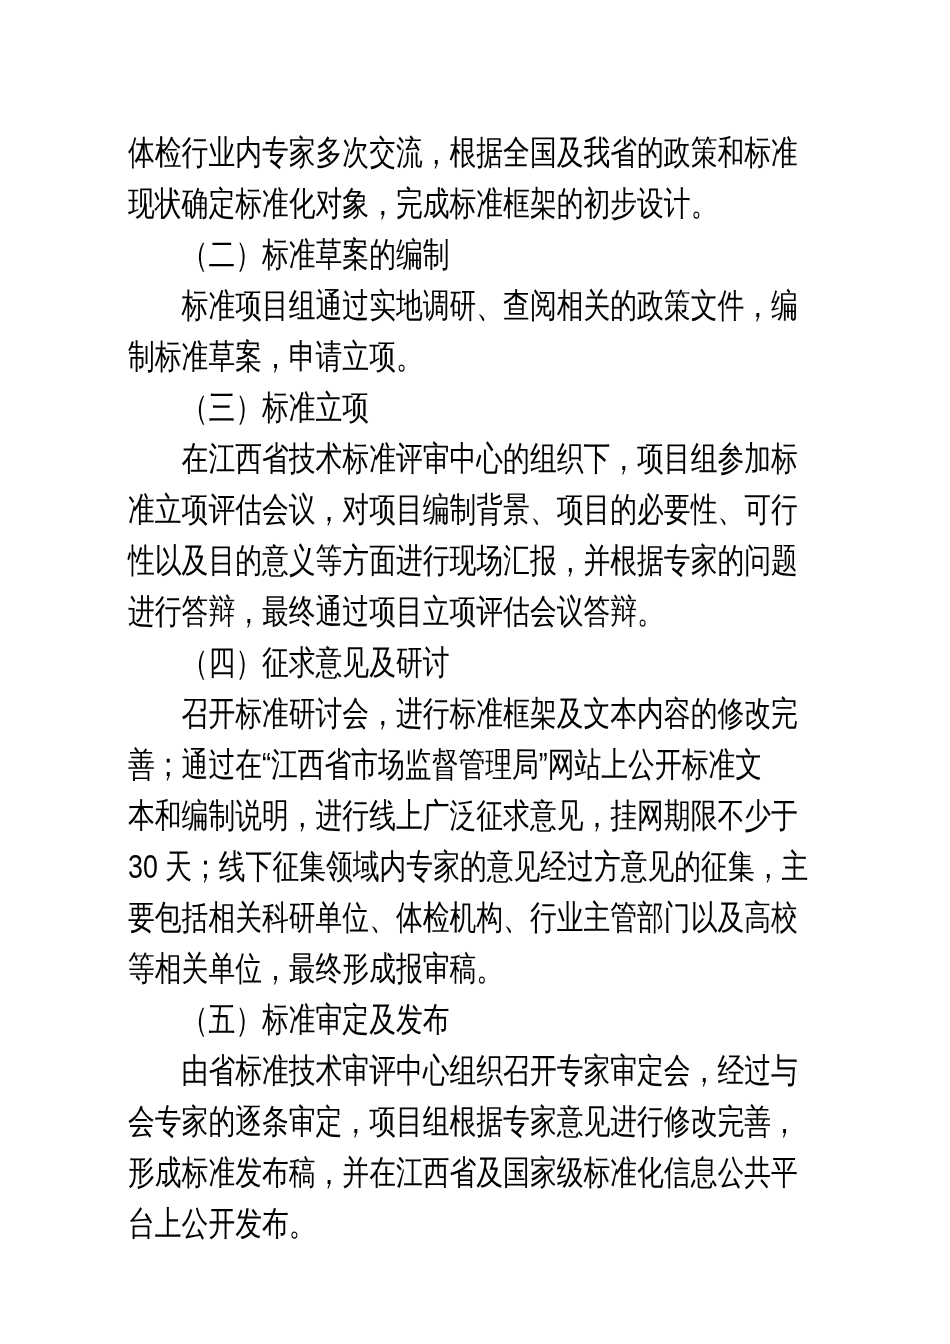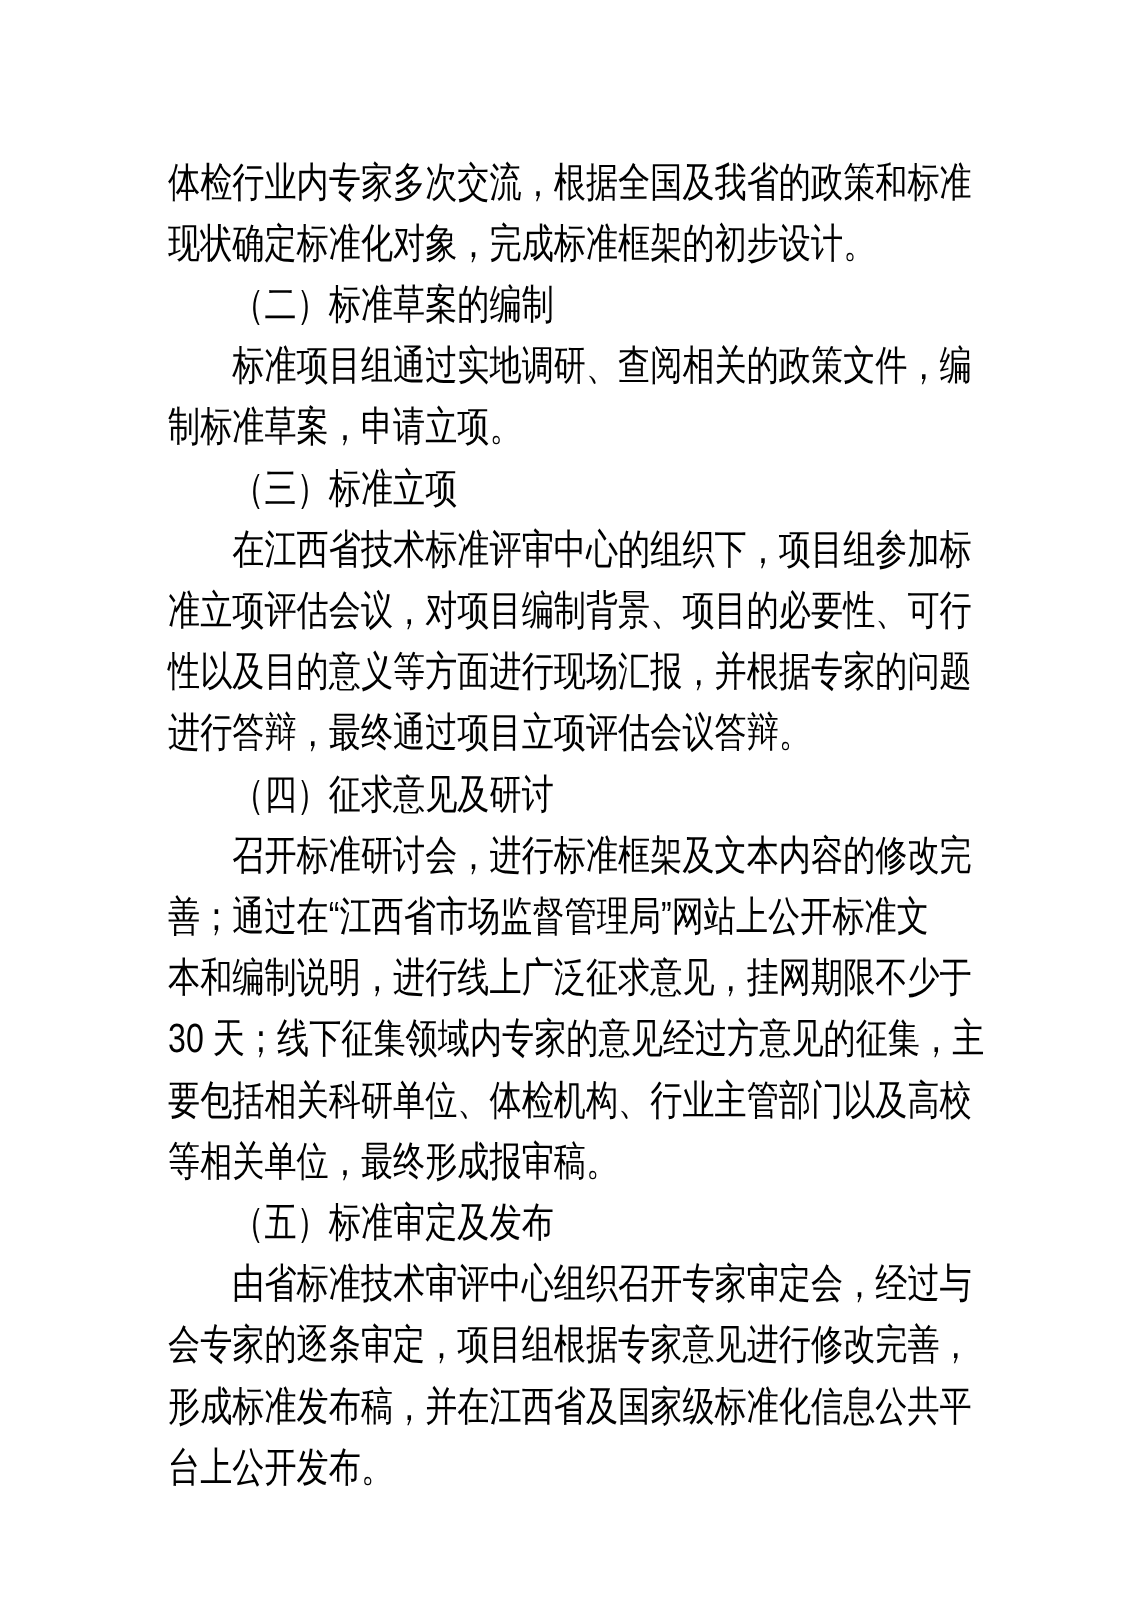--- a/index.html
+++ b/index.html
@@ -9,21 +9,21 @@
   }
   .page {
     position: relative;
     width: 950px;
     height: 1344px;
     background: #ffffff;
     overflow: hidden;
   }
   .textblock {
     position: absolute;
-    left: 140px;
+    left: 128px;
     top: 127px;
     width: 675px;
   }
   .line {
     font-family: "Liberation Sans", sans-serif;
     font-size: 34px;
     line-height: 51px;
     color: #000000;
     white-space: nowrap;
     width: 850px;               

